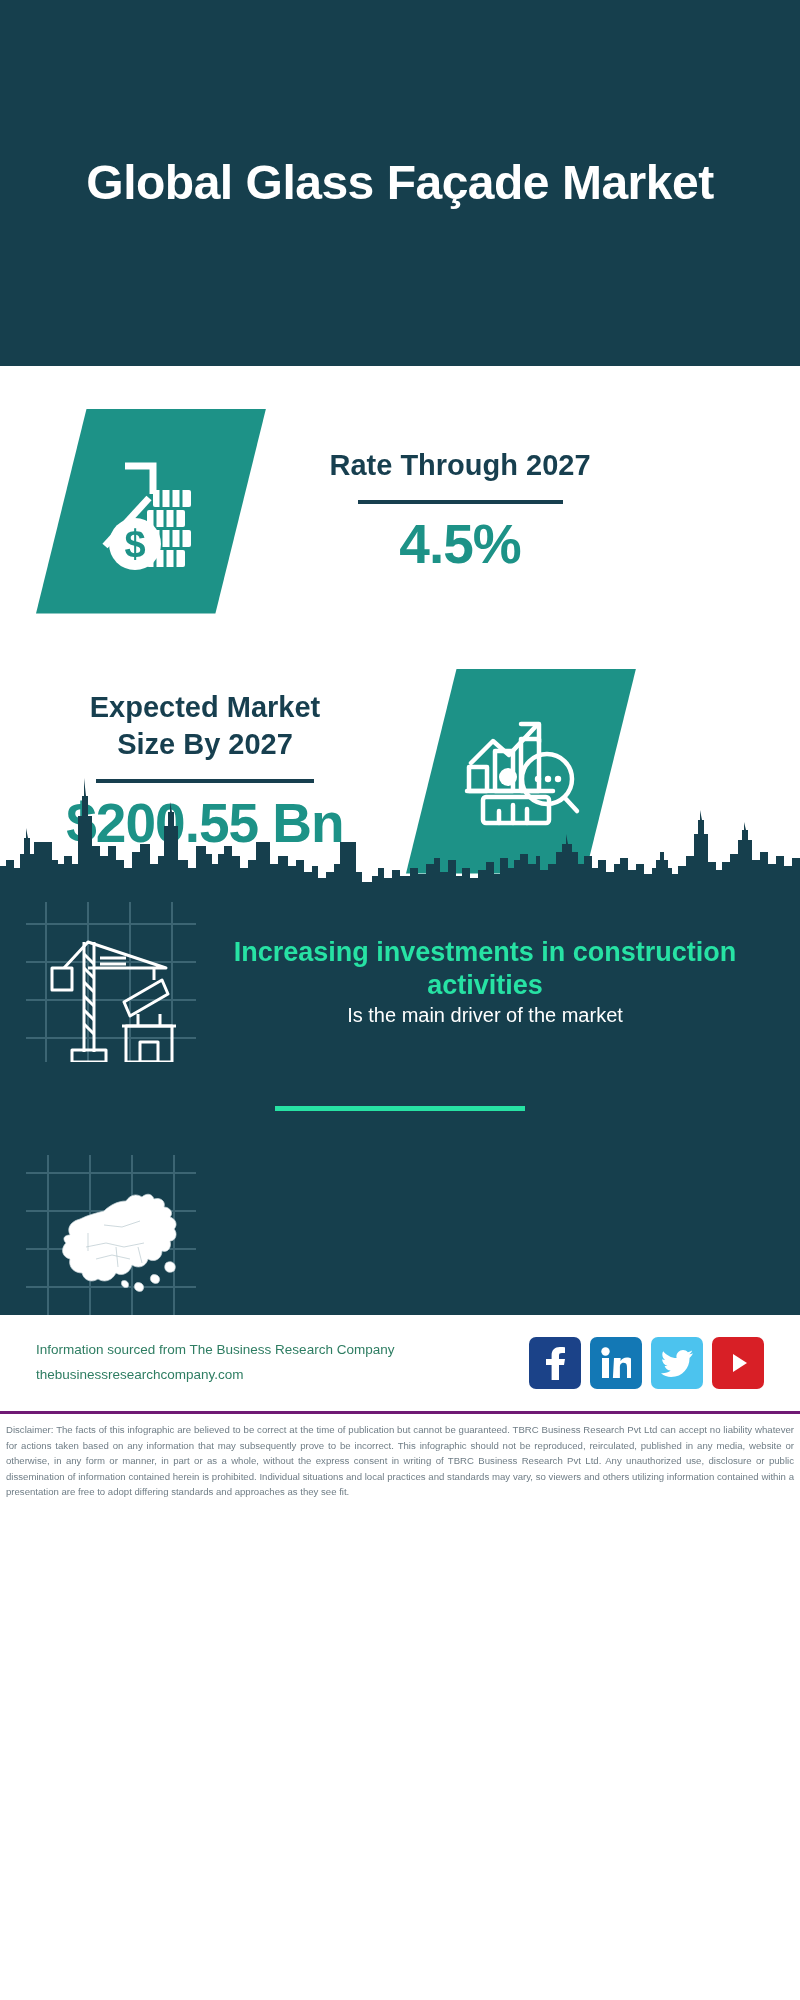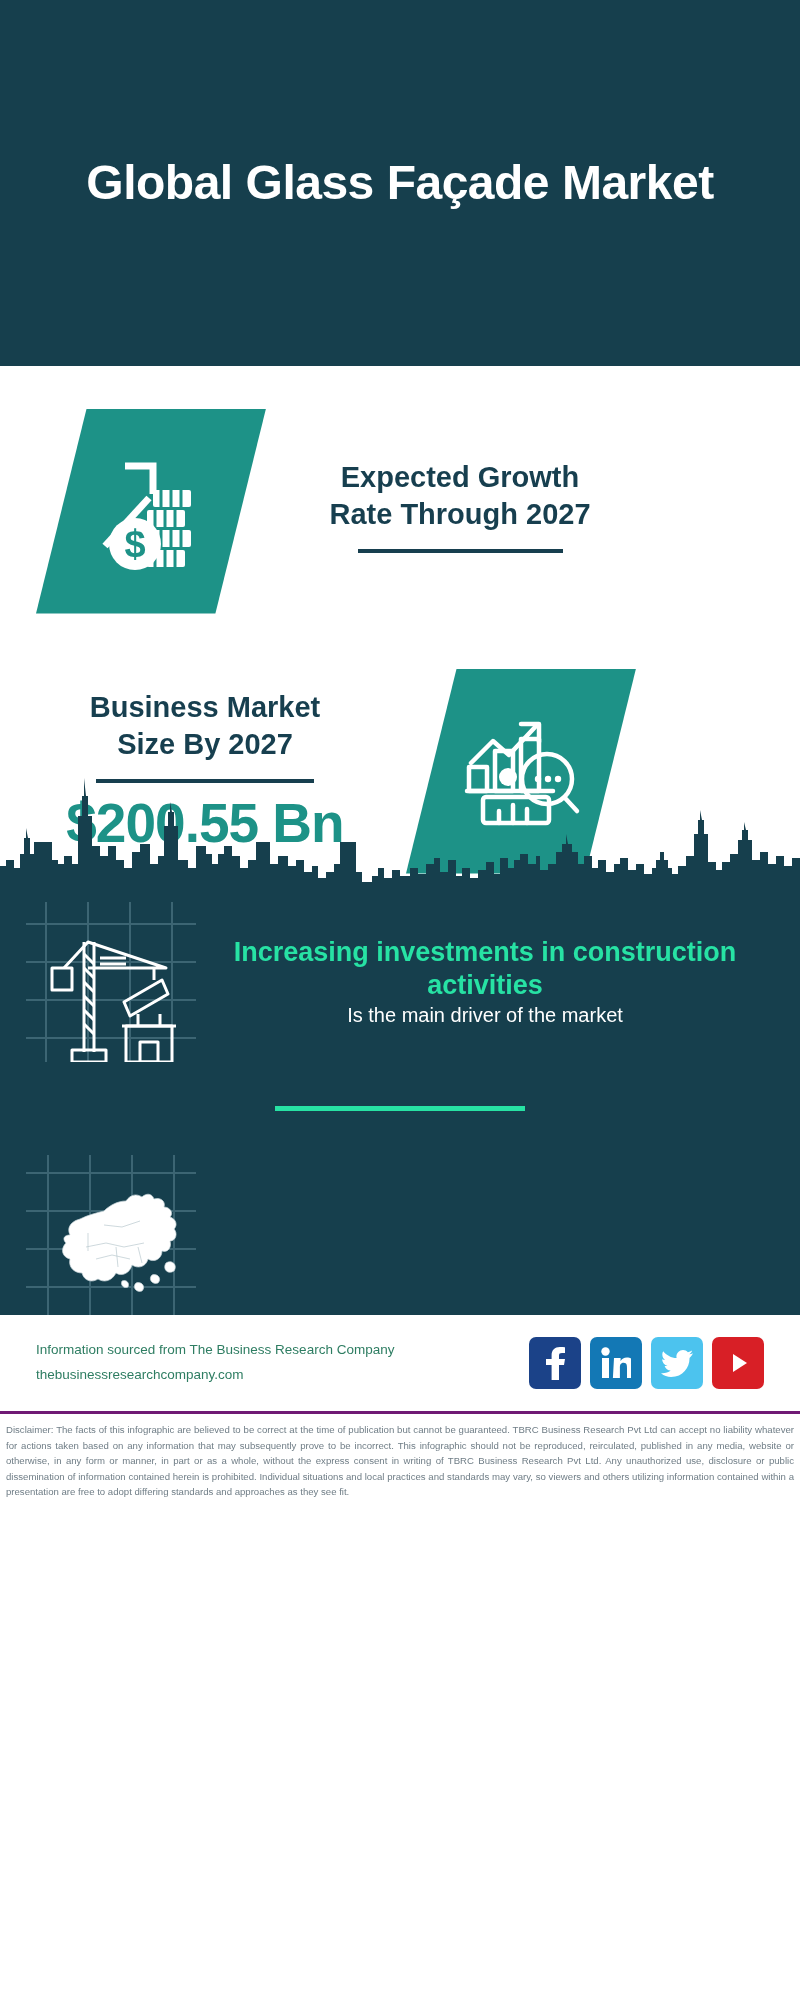--- a/index.html
+++ b/index.html
@@ -201,29 +201,29 @@
           <line x1="90" y1="78" x2="90" y2="95"></line>
           <line x1="64" y1="98" x2="64" y2="115"></line>
           <line x1="74" y1="98" x2="74" y2="115"></line>
           <line x1="84" y1="98" x2="84" y2="115"></line>
         </g>
         <circle cx="44" cy="92" r="26" fill="#ffffff"></circle>
         <text x="44" y="105" font-family="Liberation Sans, sans-serif" font-size="38" font-weight="bold" fill="#1d9287" text-anchor="middle">$</text>
       </svg>
     </div>
     <div class="statblock">
-      <div class="label">Expected Growth</div>
       <div class="label">Rate Through 2027</div>
       <div class="rule"></div>
+      <div class="value">4.5%</div>
     </div>
   </div>
 
   <div class="row size-row">
     <div class="statblock">
-      <div class="label">Business Market</div>
+      <div class="label">Expected Market</div>
       <div class="label">Size By 2027</div>
       <div class="rule"></div>
       <div class="value">$200.55 Bn</div>
     </div>
     <div class="para right">
       <svg width="120" height="112" viewBox="0 0 120 112" aria-hidden="true">
         <g fill="none" stroke="#ffffff" stroke-width="4.5" stroke-linecap="round" stroke-linejoin="round">
           <polyline points="10,48 32,26 48,40 76,10"></polyline>
           <polyline points="60,9 78,9 78,27"></polyline>
           <rect x="8" y="52" width="18" height="24"></rect>

